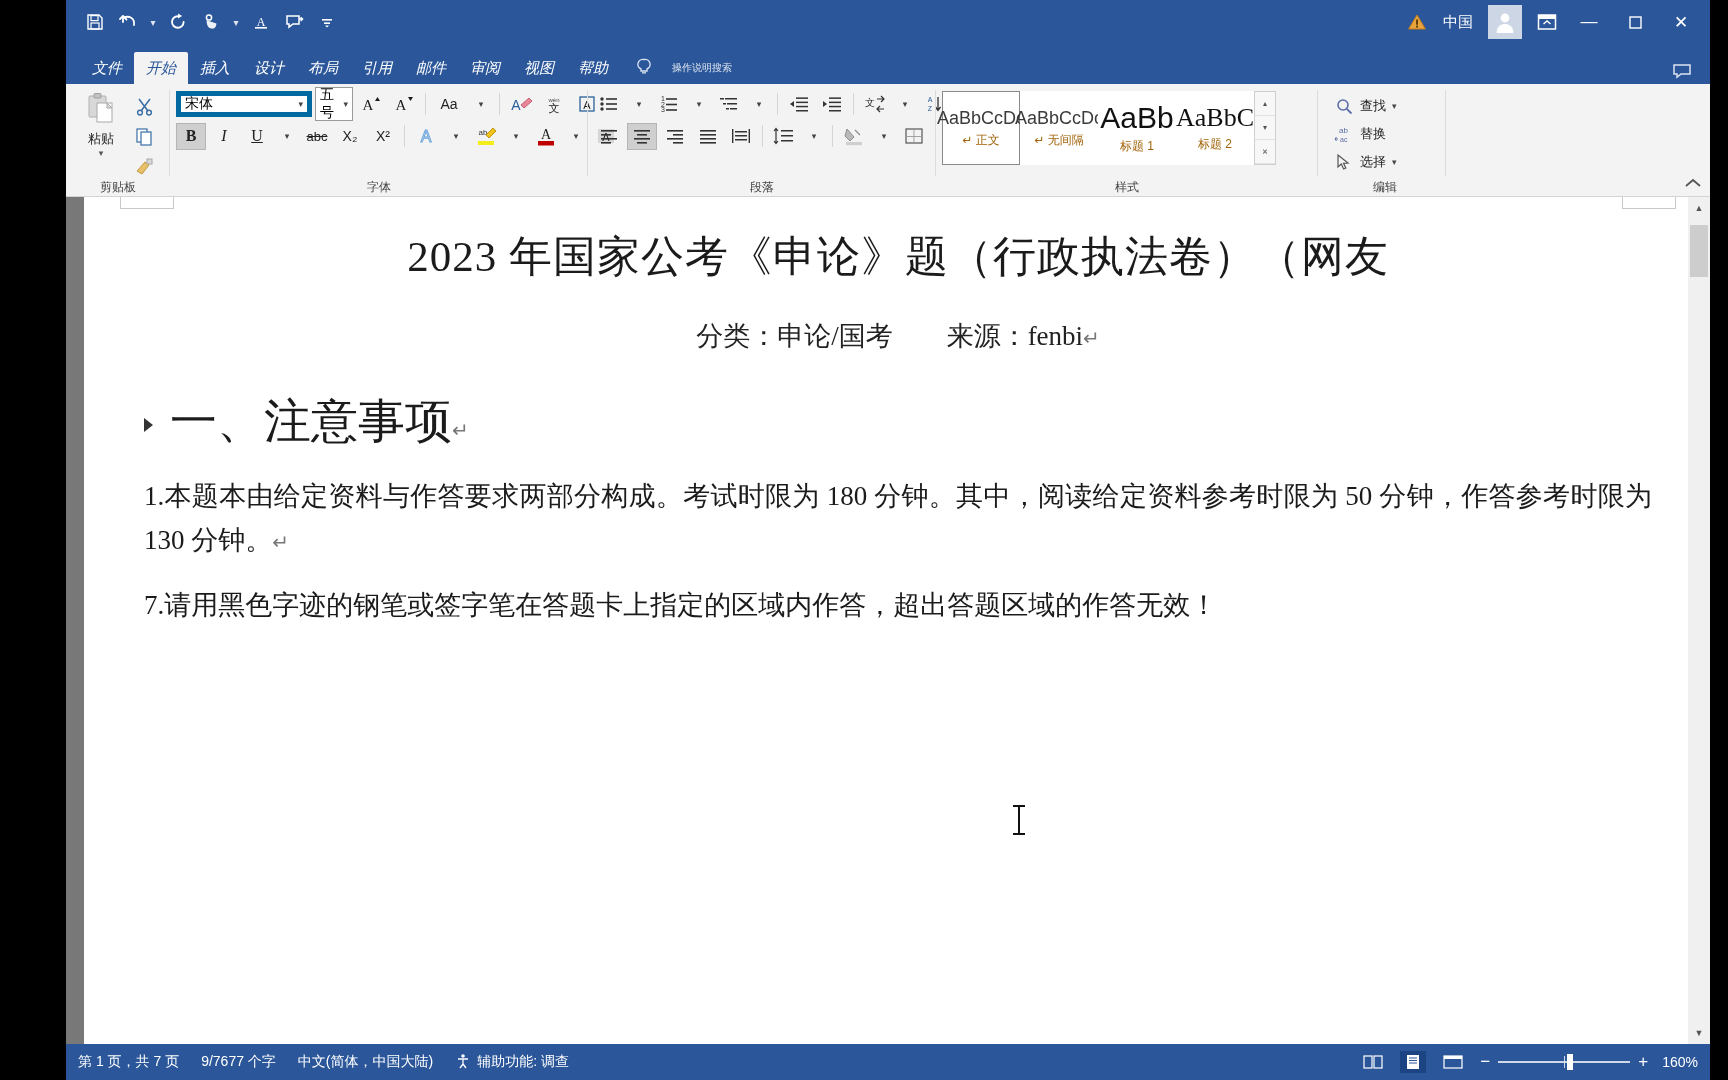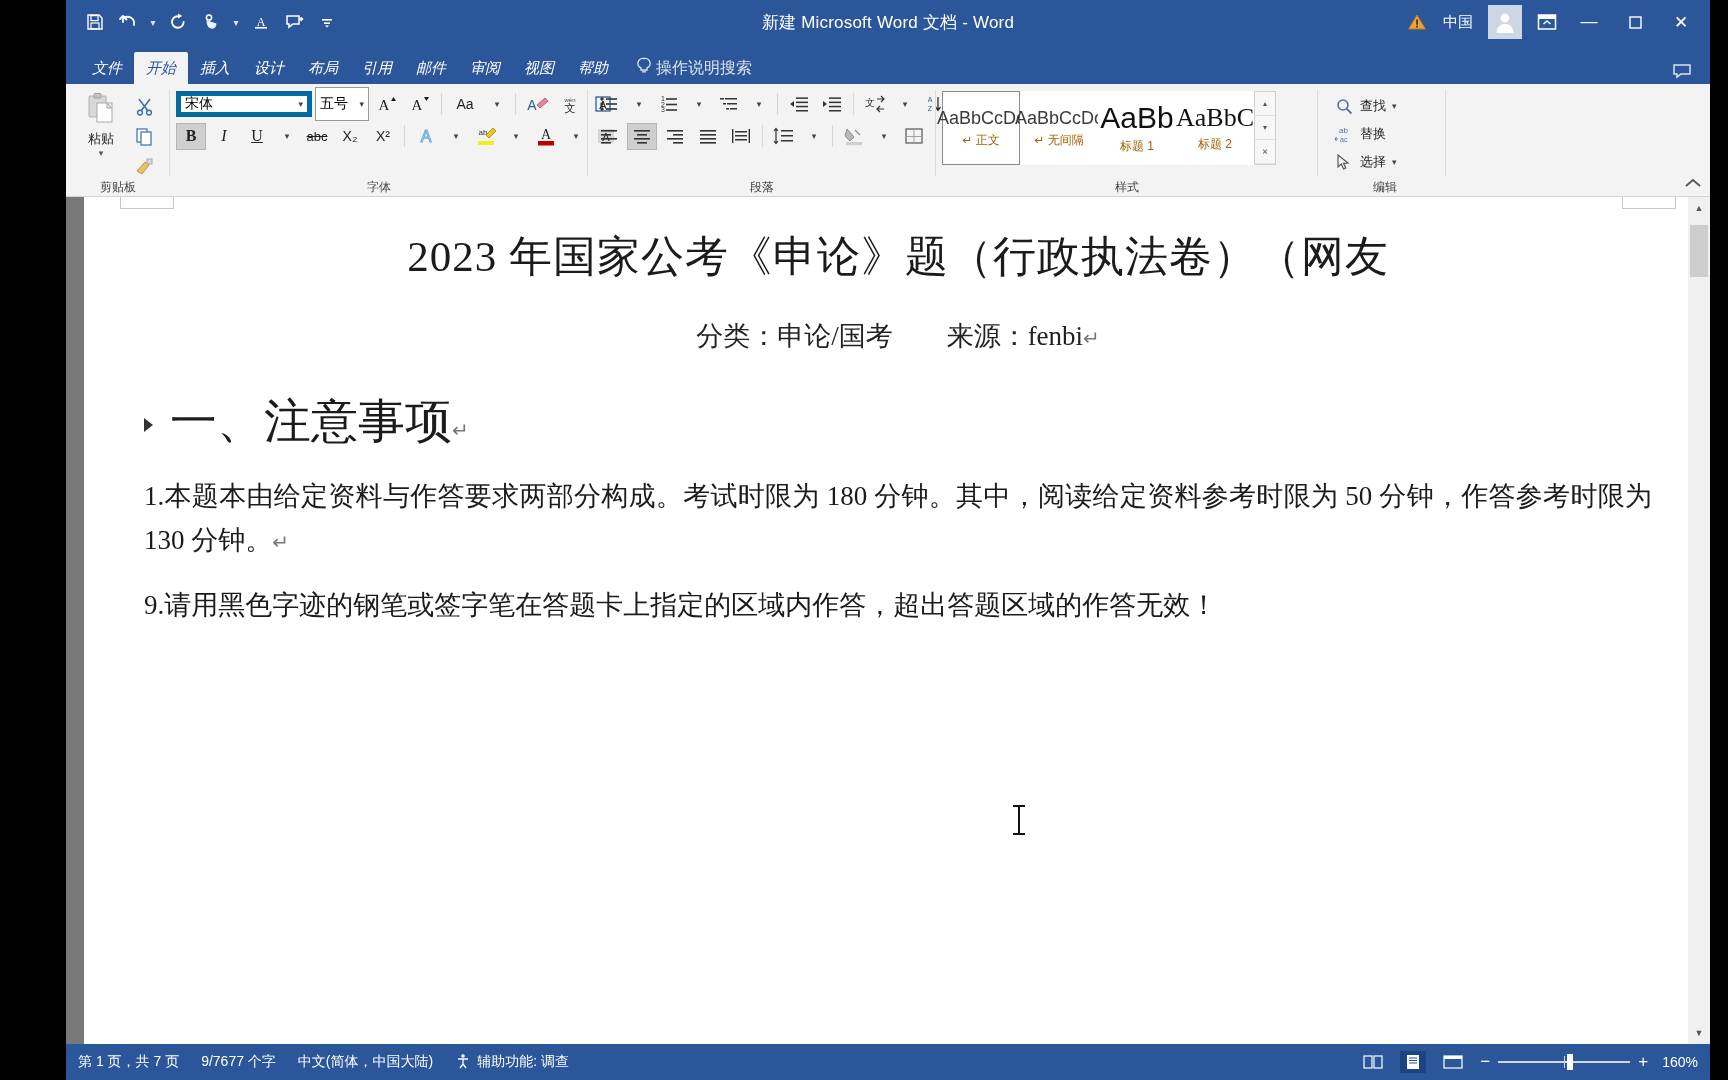--- a/index.html
+++ b/index.html
@@ -31,21 +31,21 @@
   .ime { color:#fff; font-size:15px; padding:0 9px; }
   .avatar { width:34px;height:34px;background:#cdd6e5; display:flex;align-items:center;justify-content:center;
             margin:0 6px; }
   .ribbon-opt { width:38px;height:34px;display:flex;align-items:center;justify-content:center;}
   .wbtn { width:46px;height:44px;display:flex;align-items:center;justify-content:center;color:#fff;font-size:17px;}
 
   
   .tabsrow { height:40px; background:#2b579a; display:flex; align-items:flex-end; padding-left:14px; }
   .tab { color:#fff; font-size:15px; padding:0 12px; height:32px; line-height:32px;font-style:italic; }
   .tab.active { background:#f3f3f3; color:#2b579a; border-radius:2px 2px 0 0; }
-  .tell-me { display:flex; align-items:center; gap:4px; color:#dbe3f0; font-size:16px;
+  .tell-me { display:flex; align-items:center; gap:20px; color:#dbe3f0; font-size:10px;
              height:32px; padding-left:16px; }
   .tabsrow .right-sp { margin-left:auto; display:flex; align-items:center; padding-right:16px;}
 
   
   .ribbon { height:113px; background:#f3f3f3; display:flex; position:relative;
             border-bottom:1px solid #d4d4d4; }
   .grp { position:relative; display:flex; flex-direction:column; padding:4px 6px 0 6px; }
   .grp:after { content:""; position:absolute; right:0; top:6px; bottom:20px; width:1px; background:#dcdcdc; }
   .grp-body { flex:1; display:flex; align-items:flex-start; }
   .grp-label { height:17px; font-size:12px; color:#444; text-align:center; position:relative; }
@@ -54,21 +54,21 @@
   .big-btn .lbl { font-size:13px; color:#222; }
   .big-btn .car { font-size:9px; color:#555; line-height:6px;}
   .mini-col { display:flex; flex-direction:column; gap:4px; padding-top:5px;}
   .mini { width:28px; height:26px; display:flex; align-items:center; justify-content:center;}
 
   .font-grp { width:418px; }
   .frow { display:flex; align-items:center; gap:3px; height:32px; }
   .fname { width:136px; height:26px; border:5px solid #0369a1; background:#fff; font-size:14px;
            display:flex; align-items:center; padding:0 4px; }
   .fname .t { flex:1; }
-  .fsize { width:54px; height:26px; border:1px solid #9a9a9a; background:#fff; font-size:14px;
+  .fsize { width:38px; height:26px; border:1px solid #9a9a9a; background:#fff; font-size:14px;
            display:flex; align-items:center; padding:16px 4px;}
   .fsize .t { flex:1; }
   .cv { font-size:9px; color:#444; }
   .ico { width:30px;height:27px; display:flex; align-items:center; justify-content:center;
          font-size:15px; color:#222; }
   .ico.sm { width:24px; }
   .ico.pressed { background:#cfcfcf; border:1px solid #b5b5b5;}
   .sep { width:1px; height:22px; background:#d6d6d6; margin:0 3px;}
 
   .para-grp { width:348px; }
@@ -189,21 +189,20 @@
         </div>
         <div class="qat-btn" title="自定义快速访问工具栏">
           <svg width="14" height="14" viewBox="0 0 14 14">
               <rect x="2" y="4" width="10" height="1.6" fill="#fff"></rect>
               <rect x="4" y="7.4" width="6" height="1.6" fill="#fff"></rect>
               <path d="M5 10.4 L9 10.4 L7 12.6 Z" fill="#fff"></path>
             </svg>
         </div>
       </div>
 
-      <div class="title-text">新建 Microsoft Word 文档 - Word</div>
 
       <div class="tb-right">
         <div class="warn-ico">
           <svg width="20" height="18" viewBox="0 0 20 18">
               <path d="M10 2 L18.4 16 L1.6 16 Z" fill="#e8a33d" stroke="#c07b1b" stroke-width="1"></path>
               <rect x="9.1" y="6.5" width="1.9" height="5.2" fill="#5a3a06"></rect>
               <rect x="9.1" y="12.6" width="1.9" height="1.9" fill="#5a3a06"></rect>
             </svg>
         </div>
         <div class="ime">中国</div>
@@ -668,21 +667,21 @@
 
           <div class="sec-head">
             <span class="tri"></span>
             <span>一、注意事项</span><span class="pilcrow">↵</span>
           </div>
 
           <div class="para">
             <span>1.本题本由给定资料与作答要求两部分构成。考试时限为 180 分钟。其中，阅读给定资料参考时限为 50 分钟，作答参考时限为 130 分钟。</span><span class="pilcrow">↵</span>
           </div>
           <div class="para">
-            <span>9.请用黑色字迹的钢笔或签字笔在答题卡上指定的区域内作答，超出答题区域的作答无效！</span>
+            <span>7.请用黑色字迹的钢笔或签字笔在答题卡上指定的区域内作答，超出答题区域的作答无效！</span>
           </div>
         </div>
 
         <div class="caret-txt"></div>
       </div>
 
       <div class="vscroll">
         <div class="vs-btn">▲</div>
         <div class="vs-thumb"></div>
         <div class="vs-btn" style="position:absolute;bottom:0;left:0;right:0;">▼</div>

